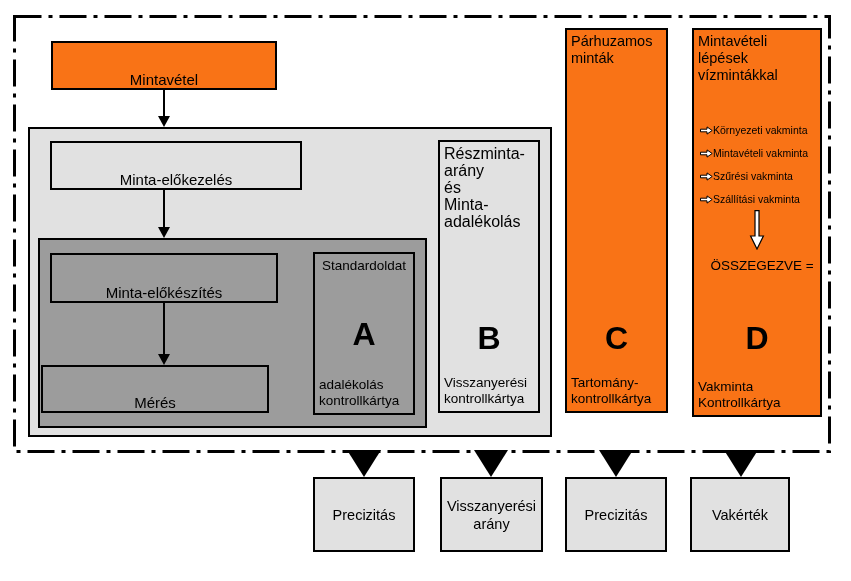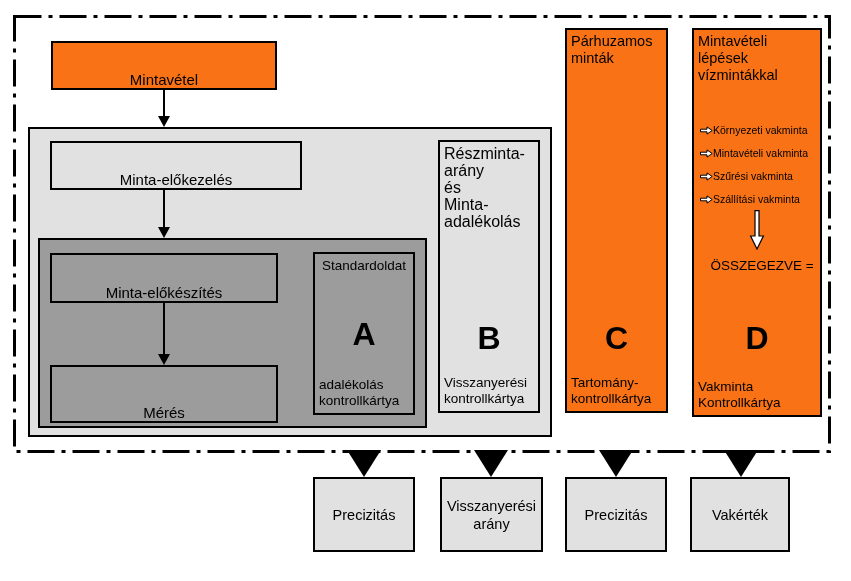--- a/index.html
+++ b/index.html
@@ -99,21 +99,21 @@
   </div>
 
   <div class="box light flowbox" style="left:50px; top:141px; width:252px; height:49px">
     <span>Minta-előkezelés</span>
   </div>
 
   <div class="box dark flowbox" style="left:50px; top:253px; width:228px; height:50px">
     <span>Minta-előkészítés</span>
   </div>
 
-  <div class="box dark flowbox" style="left:50px; top:365px; width:228px; height:58px">
+  <div class="box dark flowbox" style="left:41px; top:365px; width:228px; height:48px">
     <span>Mérés</span>
   </div>
 
   <div class="varrow" style="left:158px; top:90px; height:37px">
     <div class="shaft"></div>
     <div class="head"></div>
   </div>
   <div class="varrow" style="left:158px; top:190px; height:48px">
     <div class="shaft"></div>
     <div class="head"></div>

